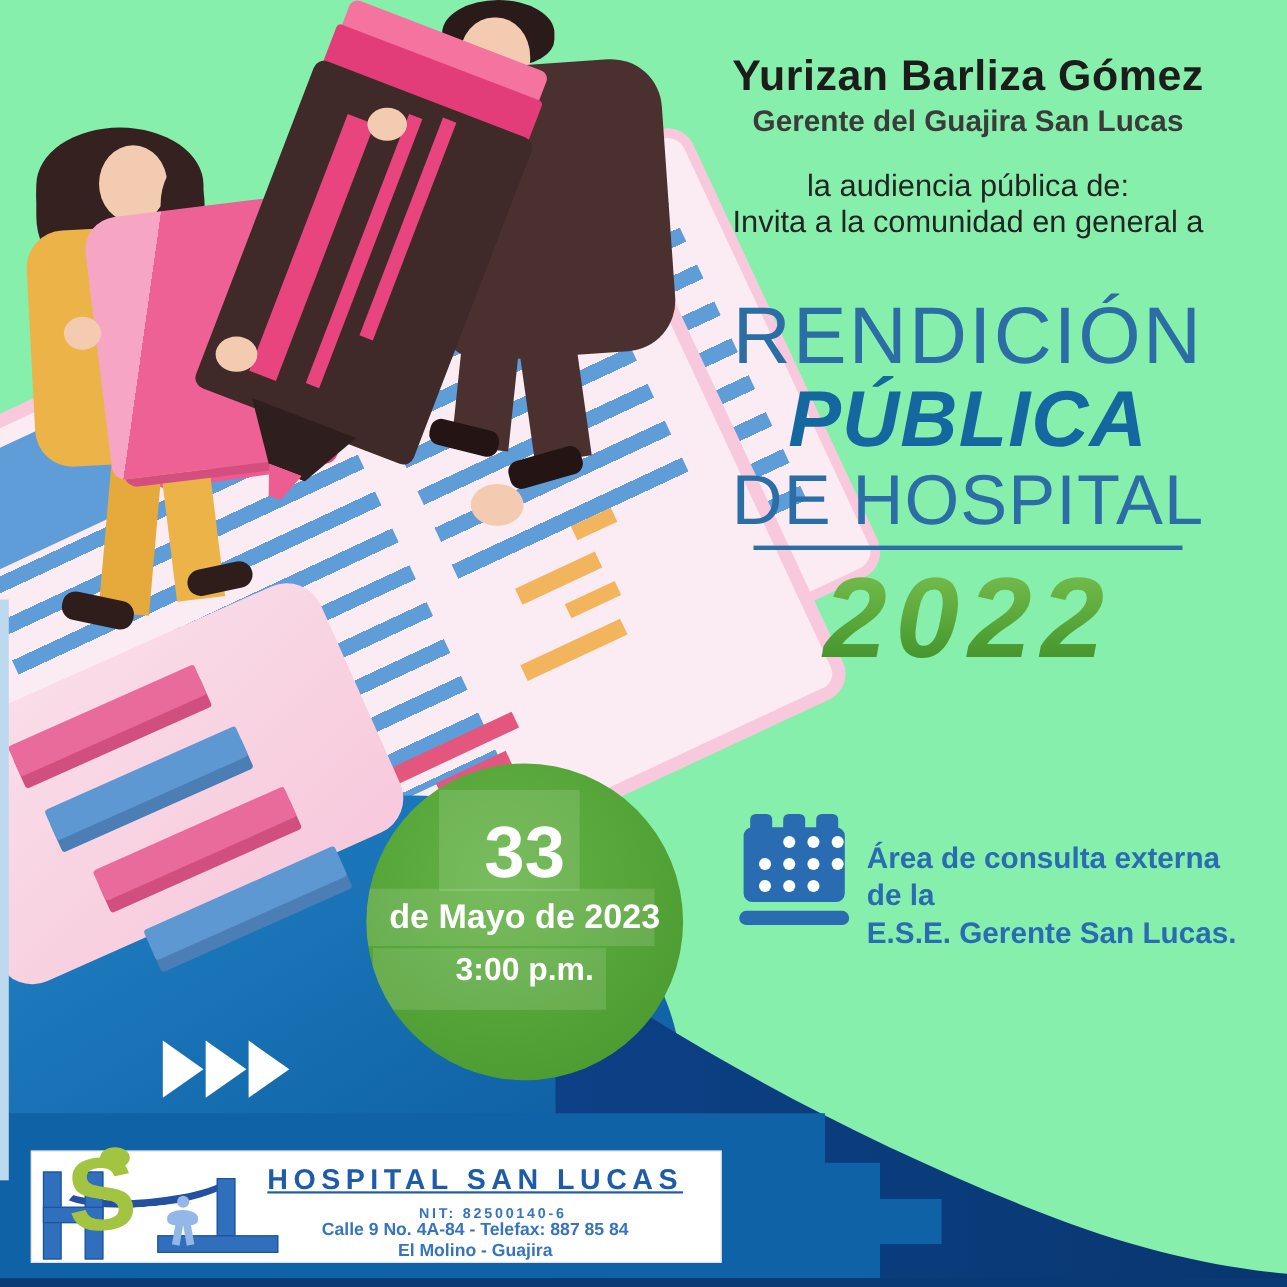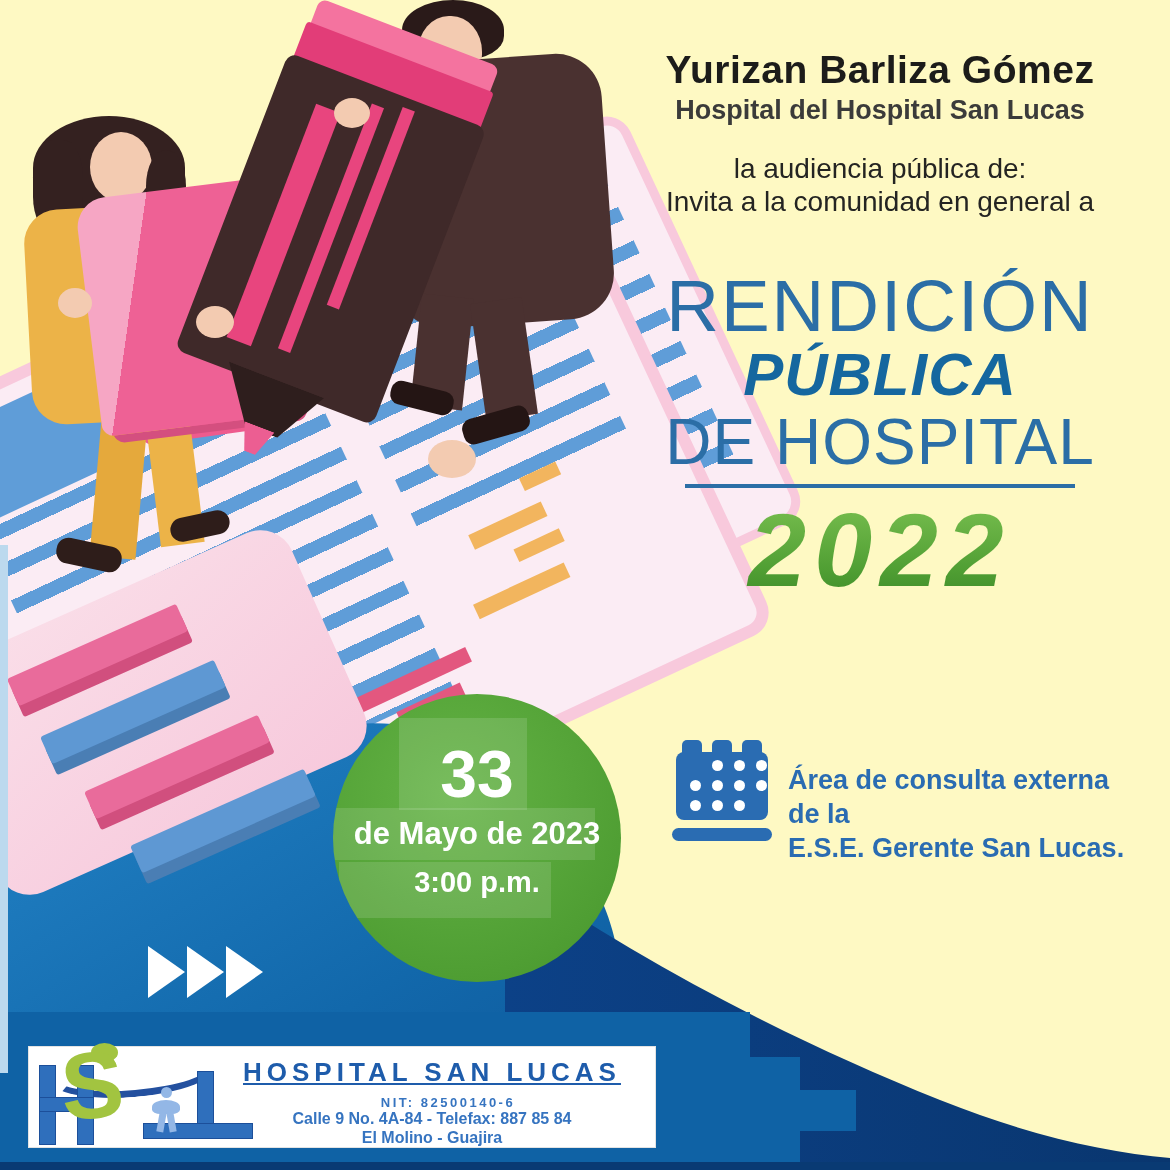--- a/index.html
+++ b/index.html
@@ -1,17 +1,17 @@
 <!DOCTYPE html>
 <html><head>
 <meta charset="utf-8">
 <style>
   html,body{margin:0;padding:0;background:#888;}
   .poster{
-    position:relative;width:1170px;height:1170px;background:#fef9c3;
+    position:relative;width:1170px;height:1170px;background:#86efac;
     overflow:hidden;font-family:"Liberation Sans",sans-serif;margin:0 auto;
   }
   .abs{position:absolute;}
   
   .bg-svg{position:absolute;left:0;top:0;z-index:5;}
   .left-strip{left:0;top:545px;width:8px;height:528px;background:#bcd9ee;z-index:6;}
 
   
   .doc{background:#fbecf4;border:12px solid #f8c9dc;border-radius:26px;}
   .doc2{left:430px;top:150px;width:280px;height:430px;transform:rotate(-25deg);z-index:1;border-width:9px;}
@@ -67,21 +67,21 @@
   .marker .nozzle{left:0;top:372px;width:212px;height:54px;background:#2e1e1d;clip-path:polygon(26% 0,74% 0,60% 100%,44% 100%);}
   .marker .tip{left:88px;top:422px;width:38px;height:28px;background:#ec5e92;clip-path:polygon(8% 0,92% 0,65% 100%,35% 100%);}
 
   
   .header-block{left:620px;top:48px;width:520px;text-align:center;color:#1c1c1a;z-index:8;}
   .person-name{font-size:39px;font-weight:700;letter-spacing:.5px;}
   .person-role{font-size:27px;font-weight:600;color:#3b3b3a;margin-top:3px;}
   .invite{margin-top:26px;font-size:28px;line-height:1.18;color:#242422;}
   .title-block{left:620px;top:268px;width:520px;text-align:center;z-index:8;}
   .t1{font-size:73px;color:#2b6ea6;letter-spacing:2px;line-height:1.05;}
-  .t2{font-size:60px;color:#15679f;font-weight:700;font-style:italic;letter-spacing:1px;line-height:1.0;}
+  .t2{font-size:72px;color:#15679f;font-weight:700;font-style:italic;letter-spacing:1px;line-height:1.0;}
   .t3{font-size:64px;color:#2b6ea6;letter-spacing:1px;line-height:1.05;margin-top:4px;}
   .t-underline{width:390px;height:4px;background:#2b6ea6;margin:8px auto 0;}
   .t-year{font-size:104px;font-weight:700;font-style:italic;letter-spacing:8px;line-height:1.0;margin-top:10px;
     background:linear-gradient(180deg,#74bb4c 10%,#4f9e33 70%,#3f8c2a);-webkit-background-clip:text;background-clip:text;color:transparent;}
 
   
   .badge{left:333px;top:694px;width:288px;height:288px;border-radius:50%;
     background:radial-gradient(circle at 42% 35%,#64b345,#4f9e33 72%,#46942d);overflow:hidden;z-index:7;
     color:#fff;text-align:center;}
   .badge .hl{position:absolute;background:rgba(255,255,255,.13);}
@@ -204,21 +204,21 @@
   <div class="abs platform"></div>
   <div class="abs bar pink" style="left:5px;top:640px;width:185px;"></div>
   <div class="abs bar blue" style="left:38px;top:697px;width:190px;"></div>
   <div class="abs bar pink" style="left:82px;top:752px;width:190px;"></div>
   <div class="abs bar blue" style="left:128px;top:806px;width:190px;"></div>
 
   <div class="abs left-strip"></div>
 
   <div class="abs header-block">
     <div class="person-name">Yurizan Barliza Gómez</div>
-    <div class="person-role">Hospital del Hospital San Lucas</div>
+    <div class="person-role">Gerente del Guajira San Lucas</div>
     <div class="invite">
       <div>la audiencia pública de:</div>
       <div>Invita a la comunidad en general a</div>
     </div>
   </div>
 
   <div class="abs title-block">
     <div class="t1">RENDICIÓN</div>
     <div class="t2">PÚBLICA</div>
     <div class="t3">DE HOSPITAL</div>

